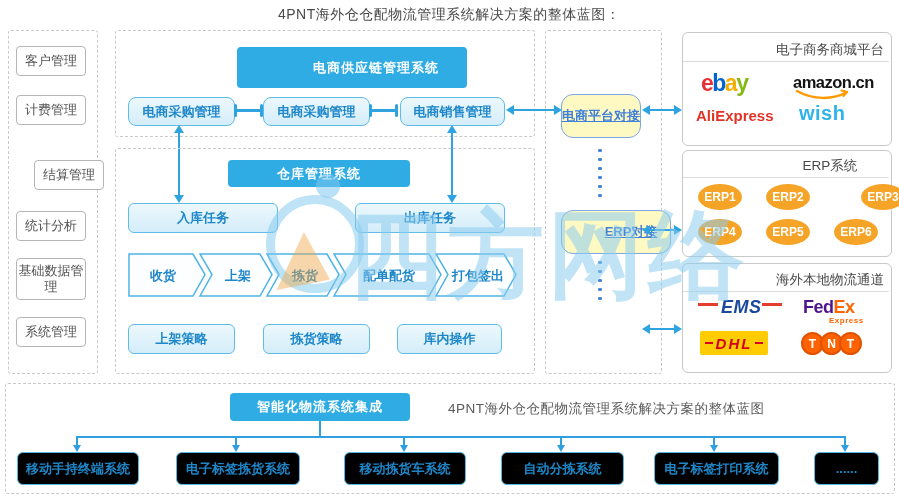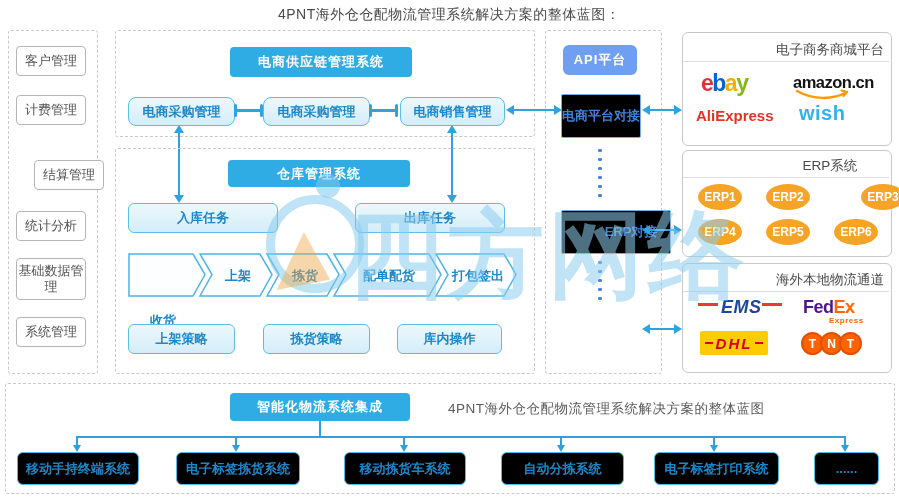--- a/index.html
+++ b/index.html
@@ -13,23 +13,23 @@
     text-align:center;line-height:1.25;}
   .blue-header{position:absolute;background:#2FACE3;border-radius:4px;color:#fff;
     font-weight:bold;font-size:13px;display:flex;align-items:center;justify-content:center;
     letter-spacing:1px;}
   .lb-box{position:absolute;background:linear-gradient(#ECF8FD,#D4EDF9);border:1px solid #5FBCE8;
     border-radius:8px;color:#1E87C9;font-weight:bold;font-size:13px;display:flex;
     align-items:center;justify-content:center;}
   .rad6{border-radius:6px;}
   .api-head{position:absolute;background:#6F9FF0;border-radius:6px;color:#fff;font-weight:bold;
     font-size:13px;display:flex;align-items:center;justify-content:center;letter-spacing:1px;}
-  .api-node{position:absolute;background:#000000;border:1px solid #7CA8E8;border-radius:2px;
+  .api-node{position:absolute;background:#fef9c3;border:1px solid #7CA8E8;border-radius:12px;
     color:#4080D8;font-weight:bold;font-size:13px;display:flex;align-items:center;
-    justify-content:center;text-align:center;line-height:1.4;}
+    justify-content:center;text-align:center;line-height:1.4;text-decoration:underline;}
   .panel{position:absolute;background:#fff;border:1px solid #c9c9c9;border-radius:6px;}
   .panel-title{position:absolute;color:#4a4a4a;font-size:13.5px;text-align:center;margin-left:44px;}
   .divider{position:absolute;height:1px;background:#ddd;}
   .erp-pill{position:absolute;width:44px;height:26px;background:#F5A428;border-radius:50%;
     color:#fff;font-weight:bold;font-size:12px;display:flex;align-items:center;justify-content:center;}
   .chev-label{position:absolute;color:#1E87C9;font-weight:bold;font-size:13px;text-align:center;}
   .strat{border-radius:6px;}
   .bot-box{position:absolute;background:#000000;border:1px solid #53BAE8;border-radius:6px;
     color:#1E87C9;font-weight:bold;font-size:13px;display:flex;align-items:center;justify-content:center;}
   .caption{position:absolute;font-size:13.5px;color:#5a5a5a;letter-spacing:.5px;}
@@ -86,21 +86,21 @@
 
   <div class="dashed" style="left:8px;top:30px;width:88px;height:342px;"></div>
   <div class="side-box" style="left:16px;top:46px;width:68px;height:28px;">客户管理</div>
   <div class="side-box" style="left:16px;top:95px;width:68px;height:28px;">计费管理</div>
   <div class="side-box" style="left:16px;top:160px;width:68px;height:28px;margin-left:18px;">结算管理</div>
   <div class="side-box" style="left:16px;top:211px;width:68px;height:28px;">统计分析</div>
   <div class="side-box" style="left:16px;top:258px;width:68px;height:40px;">基础数据管理</div>
   <div class="side-box" style="left:16px;top:317px;width:68px;height:28px;">系统管理</div>
 
   <div class="dashed" style="left:115px;top:30px;width:418px;height:105px;"></div>
-  <div class="blue-header" style="left:230px;top:47px;width:182px;height:30px;">电商供应链管理系统</div>
+  <div class="blue-header" style="left:237px;top:47px;width:182px;height:41px;padding-left:48px;">电商供应链管理系统</div>
   <div class="lb-box" style="left:128px;top:97px;width:105px;height:27px;">电商采购管理</div>
   <div class="lb-box" style="left:263px;top:97px;width:105px;height:27px;">电商采购管理</div>
   <div class="lb-box" style="left:400px;top:97px;width:103px;height:27px;">电商销售管理</div>
 
   <div class="link-bar" style="left:234px;top:104px;width:3px;height:13px;"></div>
   <div class="link-bar" style="left:236px;top:109px;width:26px;height:3px;"></div>
   <div class="link-bar" style="left:260px;top:104px;width:3px;height:13px;"></div>
   <div class="link-bar" style="left:369px;top:104px;width:3px;height:13px;"></div>
   <div class="link-bar" style="left:371px;top:109px;width:26px;height:3px;"></div>
   <div class="link-bar" style="left:395px;top:104px;width:3px;height:13px;"></div>
@@ -113,32 +113,31 @@
   <div class="lb-box rad6" style="left:128px;top:203px;width:148px;height:28px;">入库任务</div>
   <div class="lb-box rad6" style="left:355px;top:203px;width:148px;height:28px;">出库任务</div>
 
   <svg class="abs" style="left:128px;top:253px;" width="392" height="44" viewBox="0 0 392 44">
     <polygon points="1,1 65,1 77,21.5 65,43 1,43" fill="#FDFEFF" stroke="#4FB3E5" stroke-width="1.5"></polygon>
     <polygon points="72,1 132,1 144,21.5 132,43 72,43 84,21.5" fill="#FDFEFF" stroke="#4FB3E5" stroke-width="1.5"></polygon>
     <polygon points="139,1 199,1 211,21.5 199,43 139,43 151,21.5" fill="#FDFEFF" stroke="#4FB3E5" stroke-width="1.5"></polygon>
     <polygon points="206,1 301,1 313,21.5 301,43 206,43 218,21.5" fill="#FDFEFF" stroke="#4FB3E5" stroke-width="1.5"></polygon>
     <polygon points="308,1 376,1 388,21.5 376,43 308,43 320,21.5" fill="#FDFEFF" stroke="#4FB3E5" stroke-width="1.5"></polygon>
   </svg>
-  <div class="chev-label" style="left:133px;top:267px;width:60px;margin-top:45px;">收货</div>
+  <div class="chev-label" style="left:133px;top:267px;width:60px;">收货</div>
   <div class="chev-label" style="left:208px;top:267px;width:60px;">上架</div>
   <div class="chev-label" style="left:275px;top:267px;width:60px;">拣货</div>
   <div class="chev-label" style="left:344px;top:267px;width:90px;">配单配货</div>
   <div class="chev-label" style="left:438px;top:267px;width:80px;">打包签出</div>
 
   <div class="lb-box strat" style="left:128px;top:324px;width:105px;height:28px;">上架策略</div>
   <div class="lb-box strat" style="left:263px;top:324px;width:105px;height:28px;">拣货策略</div>
   <div class="lb-box strat" style="left:397px;top:324px;width:103px;height:28px;">库内操作</div>
 
   <div class="dashed" style="left:545px;top:30px;width:115px;height:342px;"></div>
-  <div class="api-head" style="left:563px;top:45px;width:74px;height:30px;">API平台</div>
   <div class="api-node" style="left:561px;top:94px;width:78px;height:42px;">电商平台对接</div>
   <div class="vdots" style="left:598px;top:146px;height:56px;"></div>
   <div class="api-node" style="left:561px;top:210px;width:78px;height:42px;padding-left:30px;">ERP对接</div>
   <div class="vdots" style="left:598px;top:258px;height:44px;"></div>
 
   <div class="harrow" style="left:514px;top:109px;width:40px;"></div>
   <div class="harrow" style="left:650px;top:109px;width:24px;"></div>
   <div class="harrow" style="left:650px;top:229px;width:24px;"></div>
   <div class="harrow" style="left:650px;top:328px;width:24px;"></div>
 

